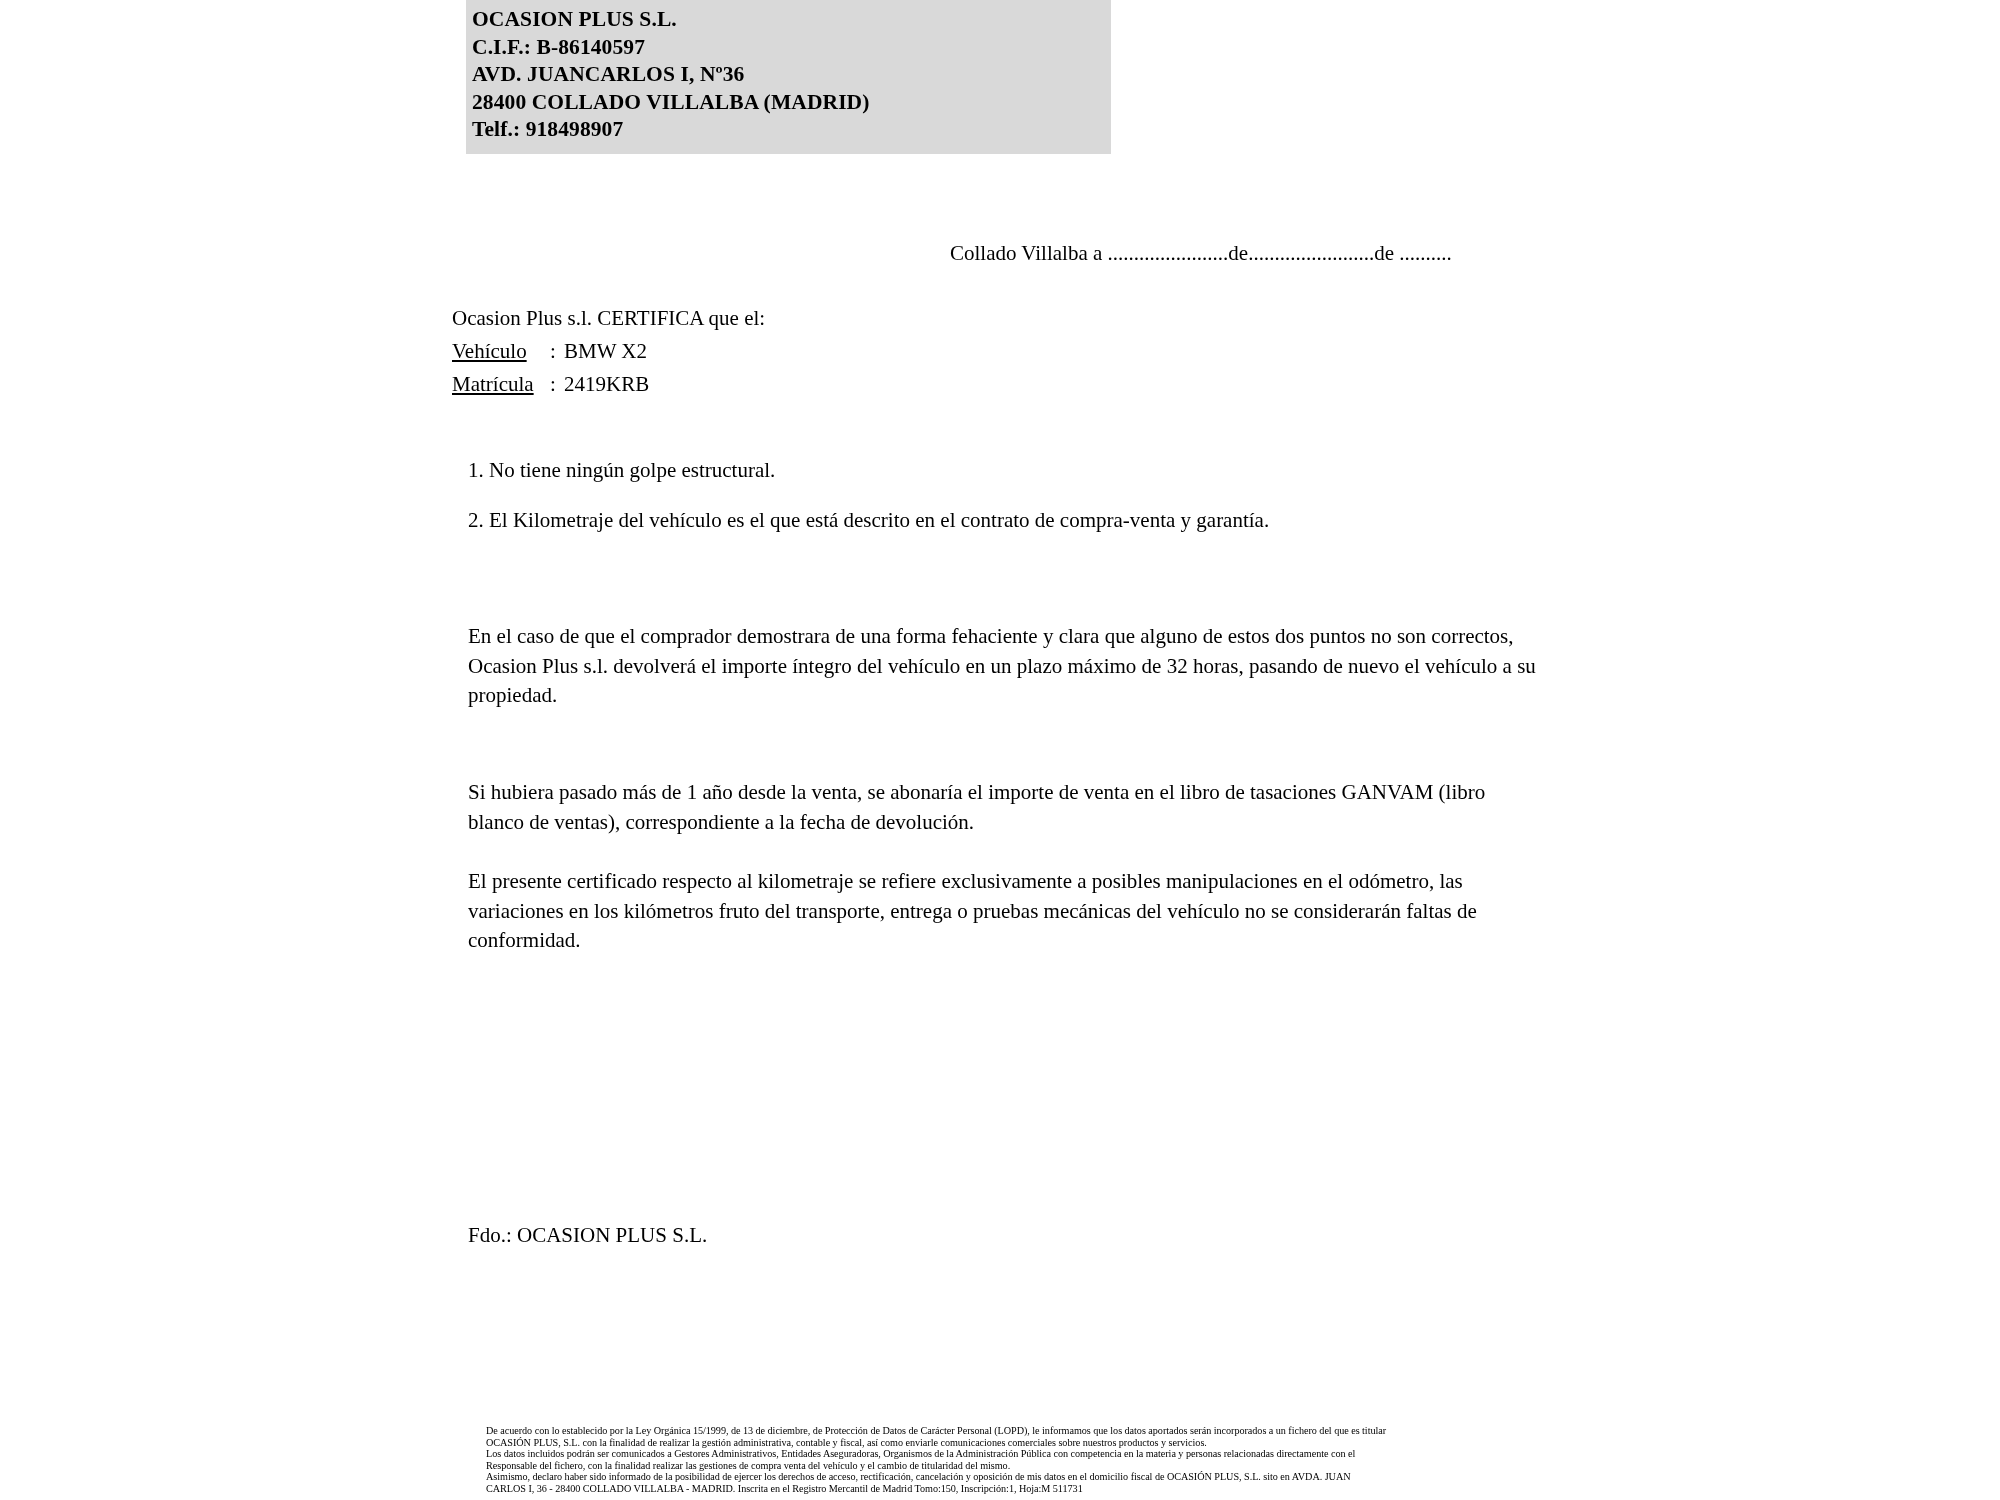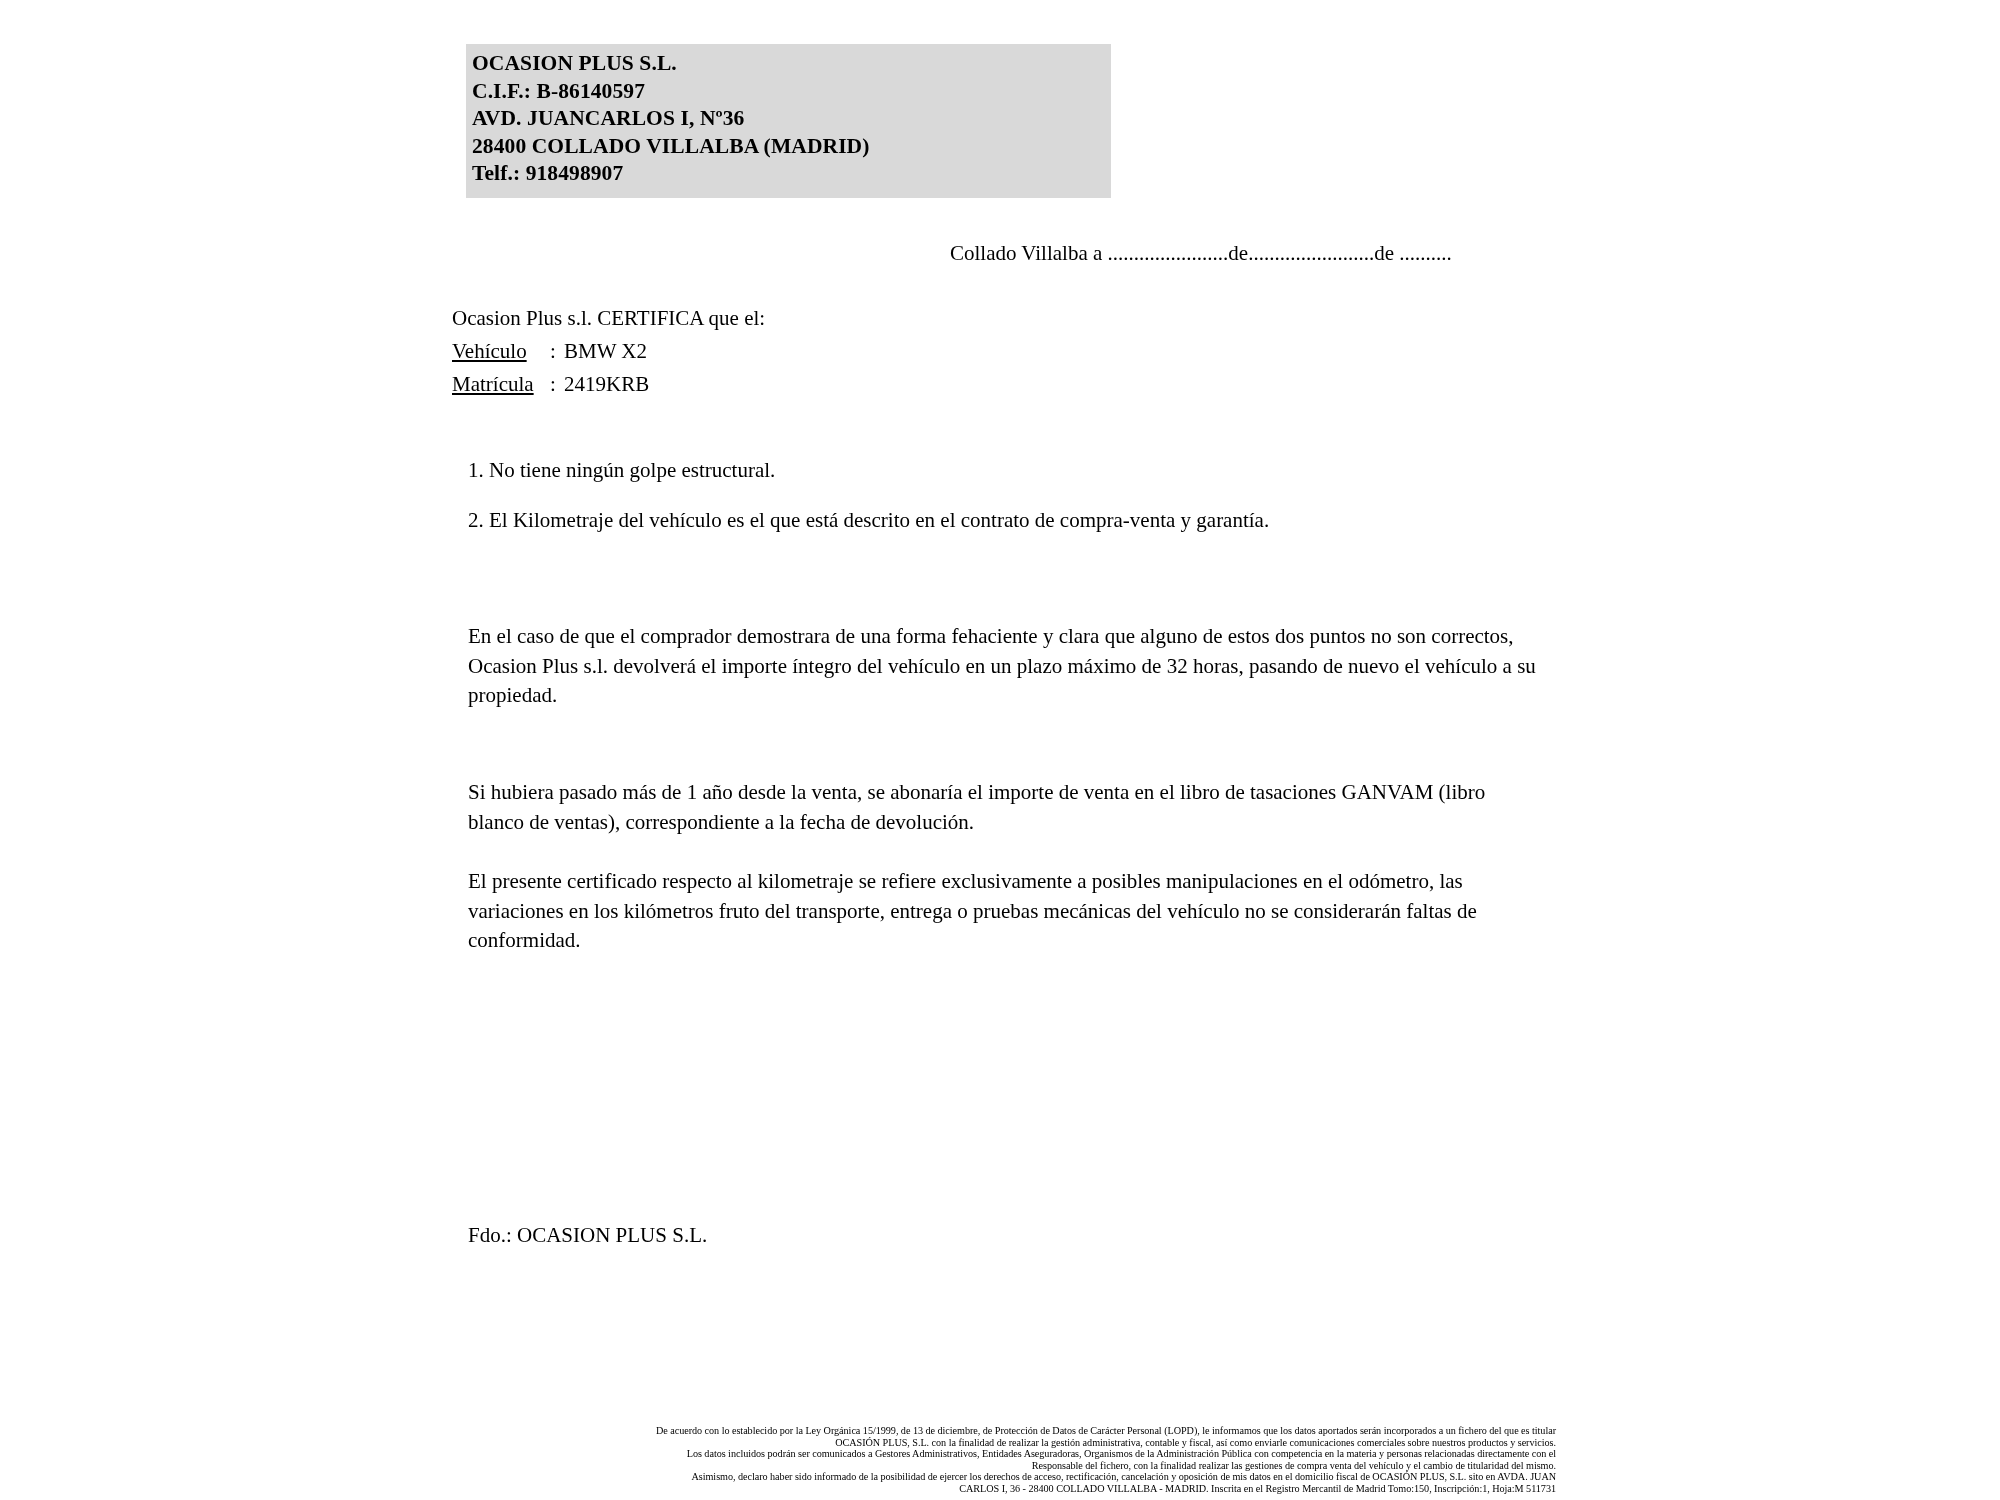--- a/index.html
+++ b/index.html
@@ -26,21 +26,20 @@
 
   
   .letterhead {
     position: absolute;
     left: 466px;
     top: 0px;
     width: 645px;
     background: #d9d9d9;
     padding: 6px 0 10px 6px;
     box-sizing: border-box;
-    margin-top: 44px;
   }
   .letterhead .lh-line {
     font-weight: bold;
     font-size: 21.5px;
     line-height: 27.5px;
     letter-spacing: 0.1px;
     white-space: nowrap;
   }
 
   
@@ -109,27 +108,26 @@
     left: 468px;
     top: 1222px;
     font-size: 21px;
     line-height: 27px;
     white-space: nowrap;
   }
 
   
   .legal {
     position: absolute;
-    left: 466px;
+    left: 486px;
     top: 1425px;
     width: 1090px;
     font-size: 10.2px;
     line-height: 11.6px;
     letter-spacing: -0.05px;
-    text-align: right;
   }
   .legal p {
     margin: 0;
   }
 </style>
 </head>
 <body>
 
 <div class="page">
 

